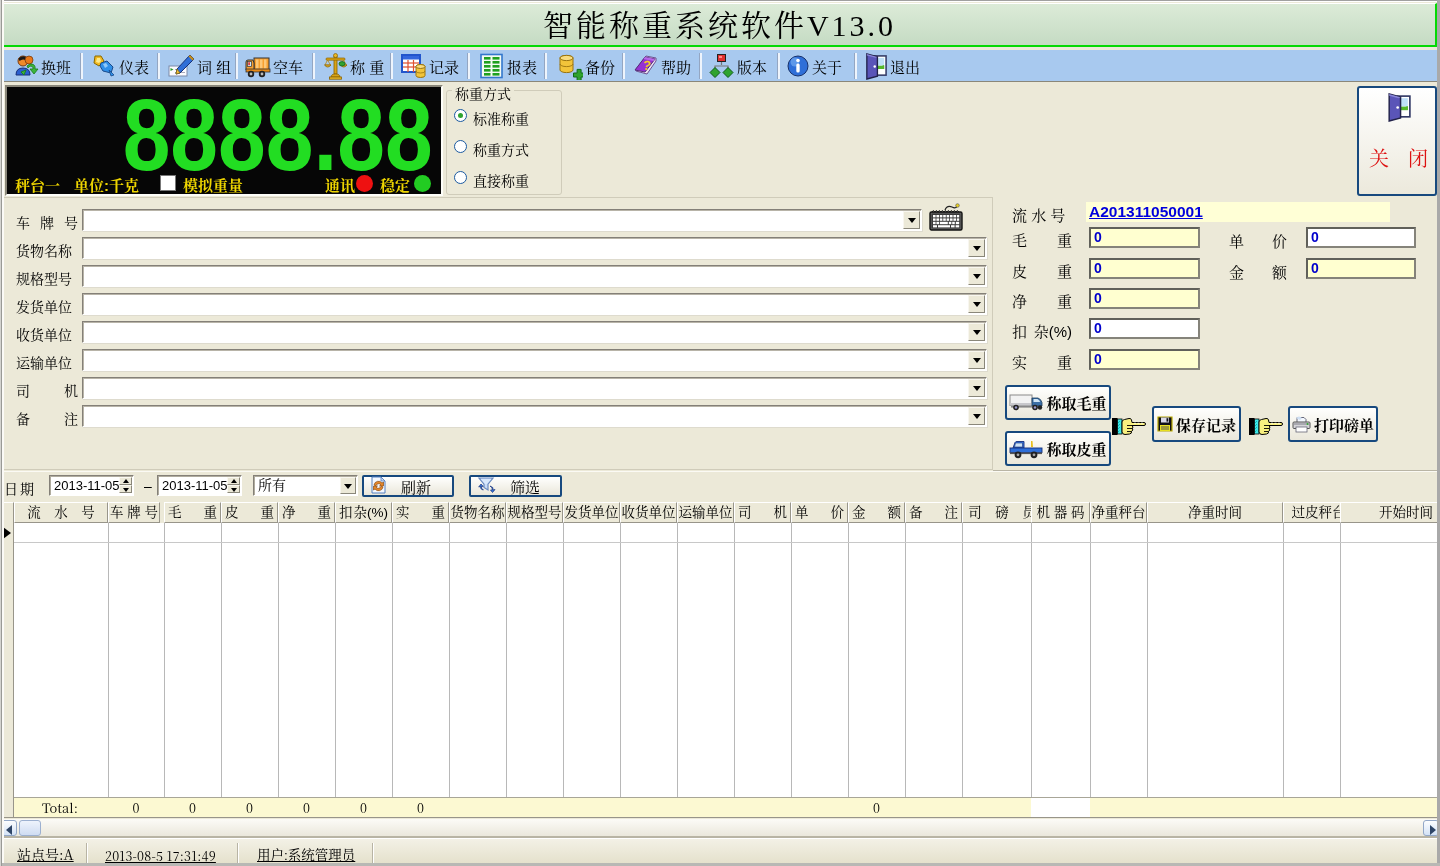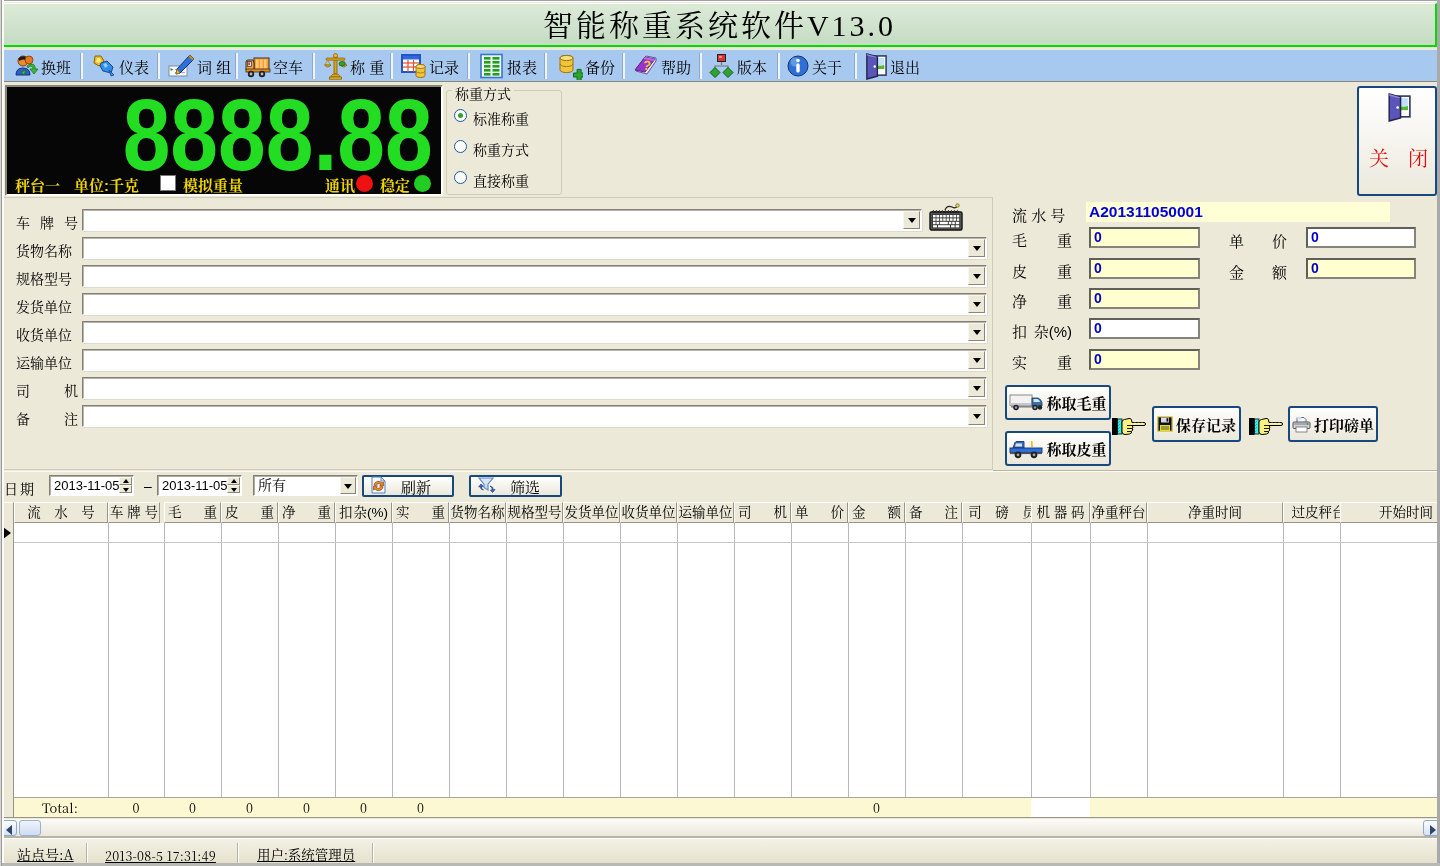--- a/index.html
+++ b/index.html
@@ -313,21 +313,21 @@
         <rect x="26.8" y="18.8" width="3.4" height="2.4"></rect>
 <rect x="4" y="22.2" width="4" height="2.2"></rect>
         <rect x="9" y="22.2" width="12" height="2.2"></rect>
         <rect x="22" y="22.2" width="3.6" height="2.2"></rect>
         <rect x="26.6" y="22.2" width="3.6" height="2.2"></rect>
 </g>
 </svg></div>
 
 <div class="rlab" style="left:1012px;top:204px">流 水 号</div>
 <div class="abs" style="left:1086px;top:202px;width:304px;height:20px;background:#ffffd6"></div>
-<div class="abs" style="left:1089px;top:203px;font-size:15.5px;font-weight:bold;color:#0000dd;">A201311050001</div>
+<div class="abs" style="left:1089px;top:203px;font-size:15.5px;font-weight:bold;color:#0000dd;text-decoration:underline">A201311050001</div>
 <div class="rlab" style="left:1012px;top:229px">
     <span>毛</span>
     <span>重</span>
   </div>
 <div class="rinput" style="left:1089px;top:227px;width:111px;background:#ffffd0">0</div>
 <div class="rlab" style="left:1012px;top:260px">
     <span>皮</span>
     <span>重</span>
   </div>
 <div class="rinput" style="left:1089px;top:258px;width:111px;background:#ffffd0">0</div>

